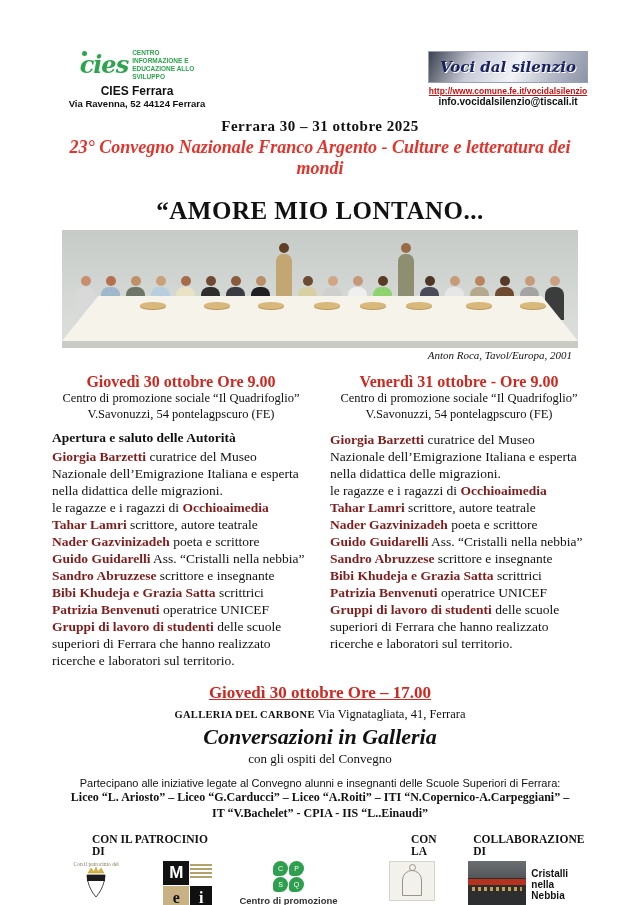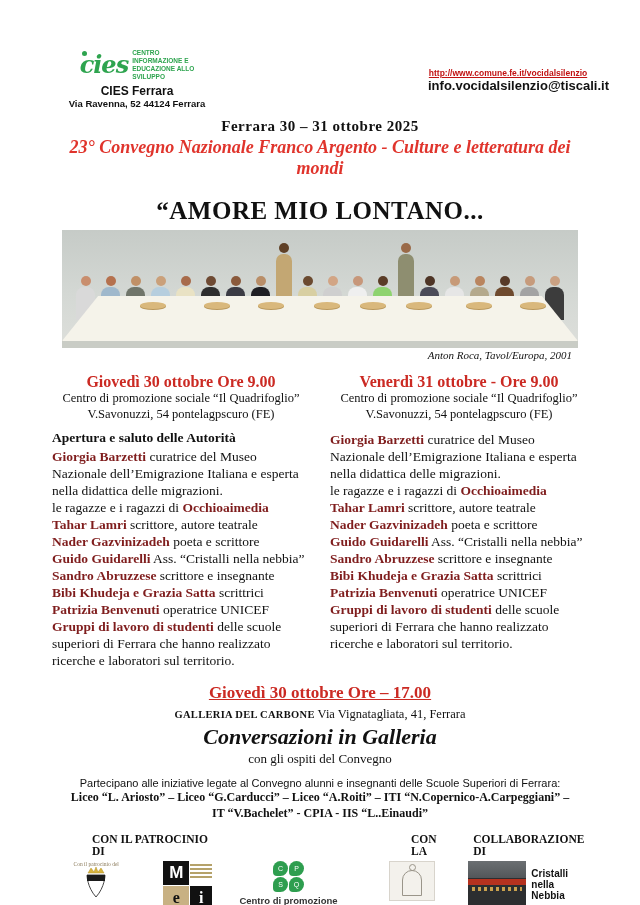--- a/index.html
+++ b/index.html
@@ -20,21 +20,21 @@
             color:#2ea44f;text-align:left;white-space:pre-line;line-height:1.25;}
   .cies-name{font-family:"Liberation Sans",sans-serif;font-weight:bold;font-size:12px;margin-top:3px;}
   .cies-addr{font-family:"Liberation Sans",sans-serif;font-weight:bold;font-size:9.5px;}
   .voci{width:160px;}
   .voci-banner{height:30px;border:1px solid #9aa0b5;display:flex;align-items:center;justify-content:center;
       background:linear-gradient(115deg,#3c4250 0%,#c9ccd8 28%,#f2f3f7 55%,#b6bac8 78%,#8d93a6 100%);}
   .voci-banner span{font-family:"DejaVu Serif",serif;font-style:italic;font-weight:bold;
       font-size:15px;color:#16215e;text-shadow:1px 1px 0 #ffffff;}
   .voci-url{display:block;font-family:"Liberation Sans",sans-serif;font-weight:bold;font-size:8.5px;
       color:#c11212;text-decoration:underline;margin-top:3px;}
-  .voci-email{font-family:"Liberation Sans",sans-serif;font-weight:bold;font-size:13px;color:#111;}
+  .voci-email{font-family:"Liberation Sans",sans-serif;font-weight:bold;font-size:10px;color:#111;}
   .acm{width:180px;}
   .acm-logo{width:46px;height:30px;margin:0 auto;}
   .acm-name,.acm-addr{font-family:"Liberation Sans",sans-serif;font-weight:bold;font-size:9.5px;}
   .acm-name{margin-top:3px;}
 
   
   .title{text-align:center;margin-top:6px;}
   .t1{font-size:15px;font-weight:bold;letter-spacing:.5px;}
   .t2{font-size:18px;font-weight:bold;font-style:italic;color:#e0342c;margin-top:2px;}
   .t3{font-size:25px;font-weight:bold;letter-spacing:.5px;margin-top:18px;}
@@ -131,20 +131,23 @@
         <span class="cies-org">CENTRO
 INFORMAZIONE E
 EDUCAZIONE ALLO
 SVILUPPO</span>
       </div>
       <div class="cies-name">CIES Ferrara</div>
       <div class="cies-addr">Via Ravenna, 52  44124  Ferrara</div>
     </div>
 
     <div class="hdr-block voci">
+      <div class="voci-banner">
+        <span>Voci dal silenzio</span>
+      </div>
       <a class="voci-url" href="#">http://www.comune.fe.it/vocidalsilenzio</a>
       <div class="voci-email">info.vocidalsilenzio@tiscali.it</div>
     </div>
 
   </div>
 
   <div class="title">
     <div class="t1">Ferrara   30 – 31 ottobre  2025</div>
     <div class="t2">23°  Convegno   Nazionale Franco Argento - Culture e letteratura dei mondi</div>
     <div class="t3">“AMORE MIO LONTANO...</div>

